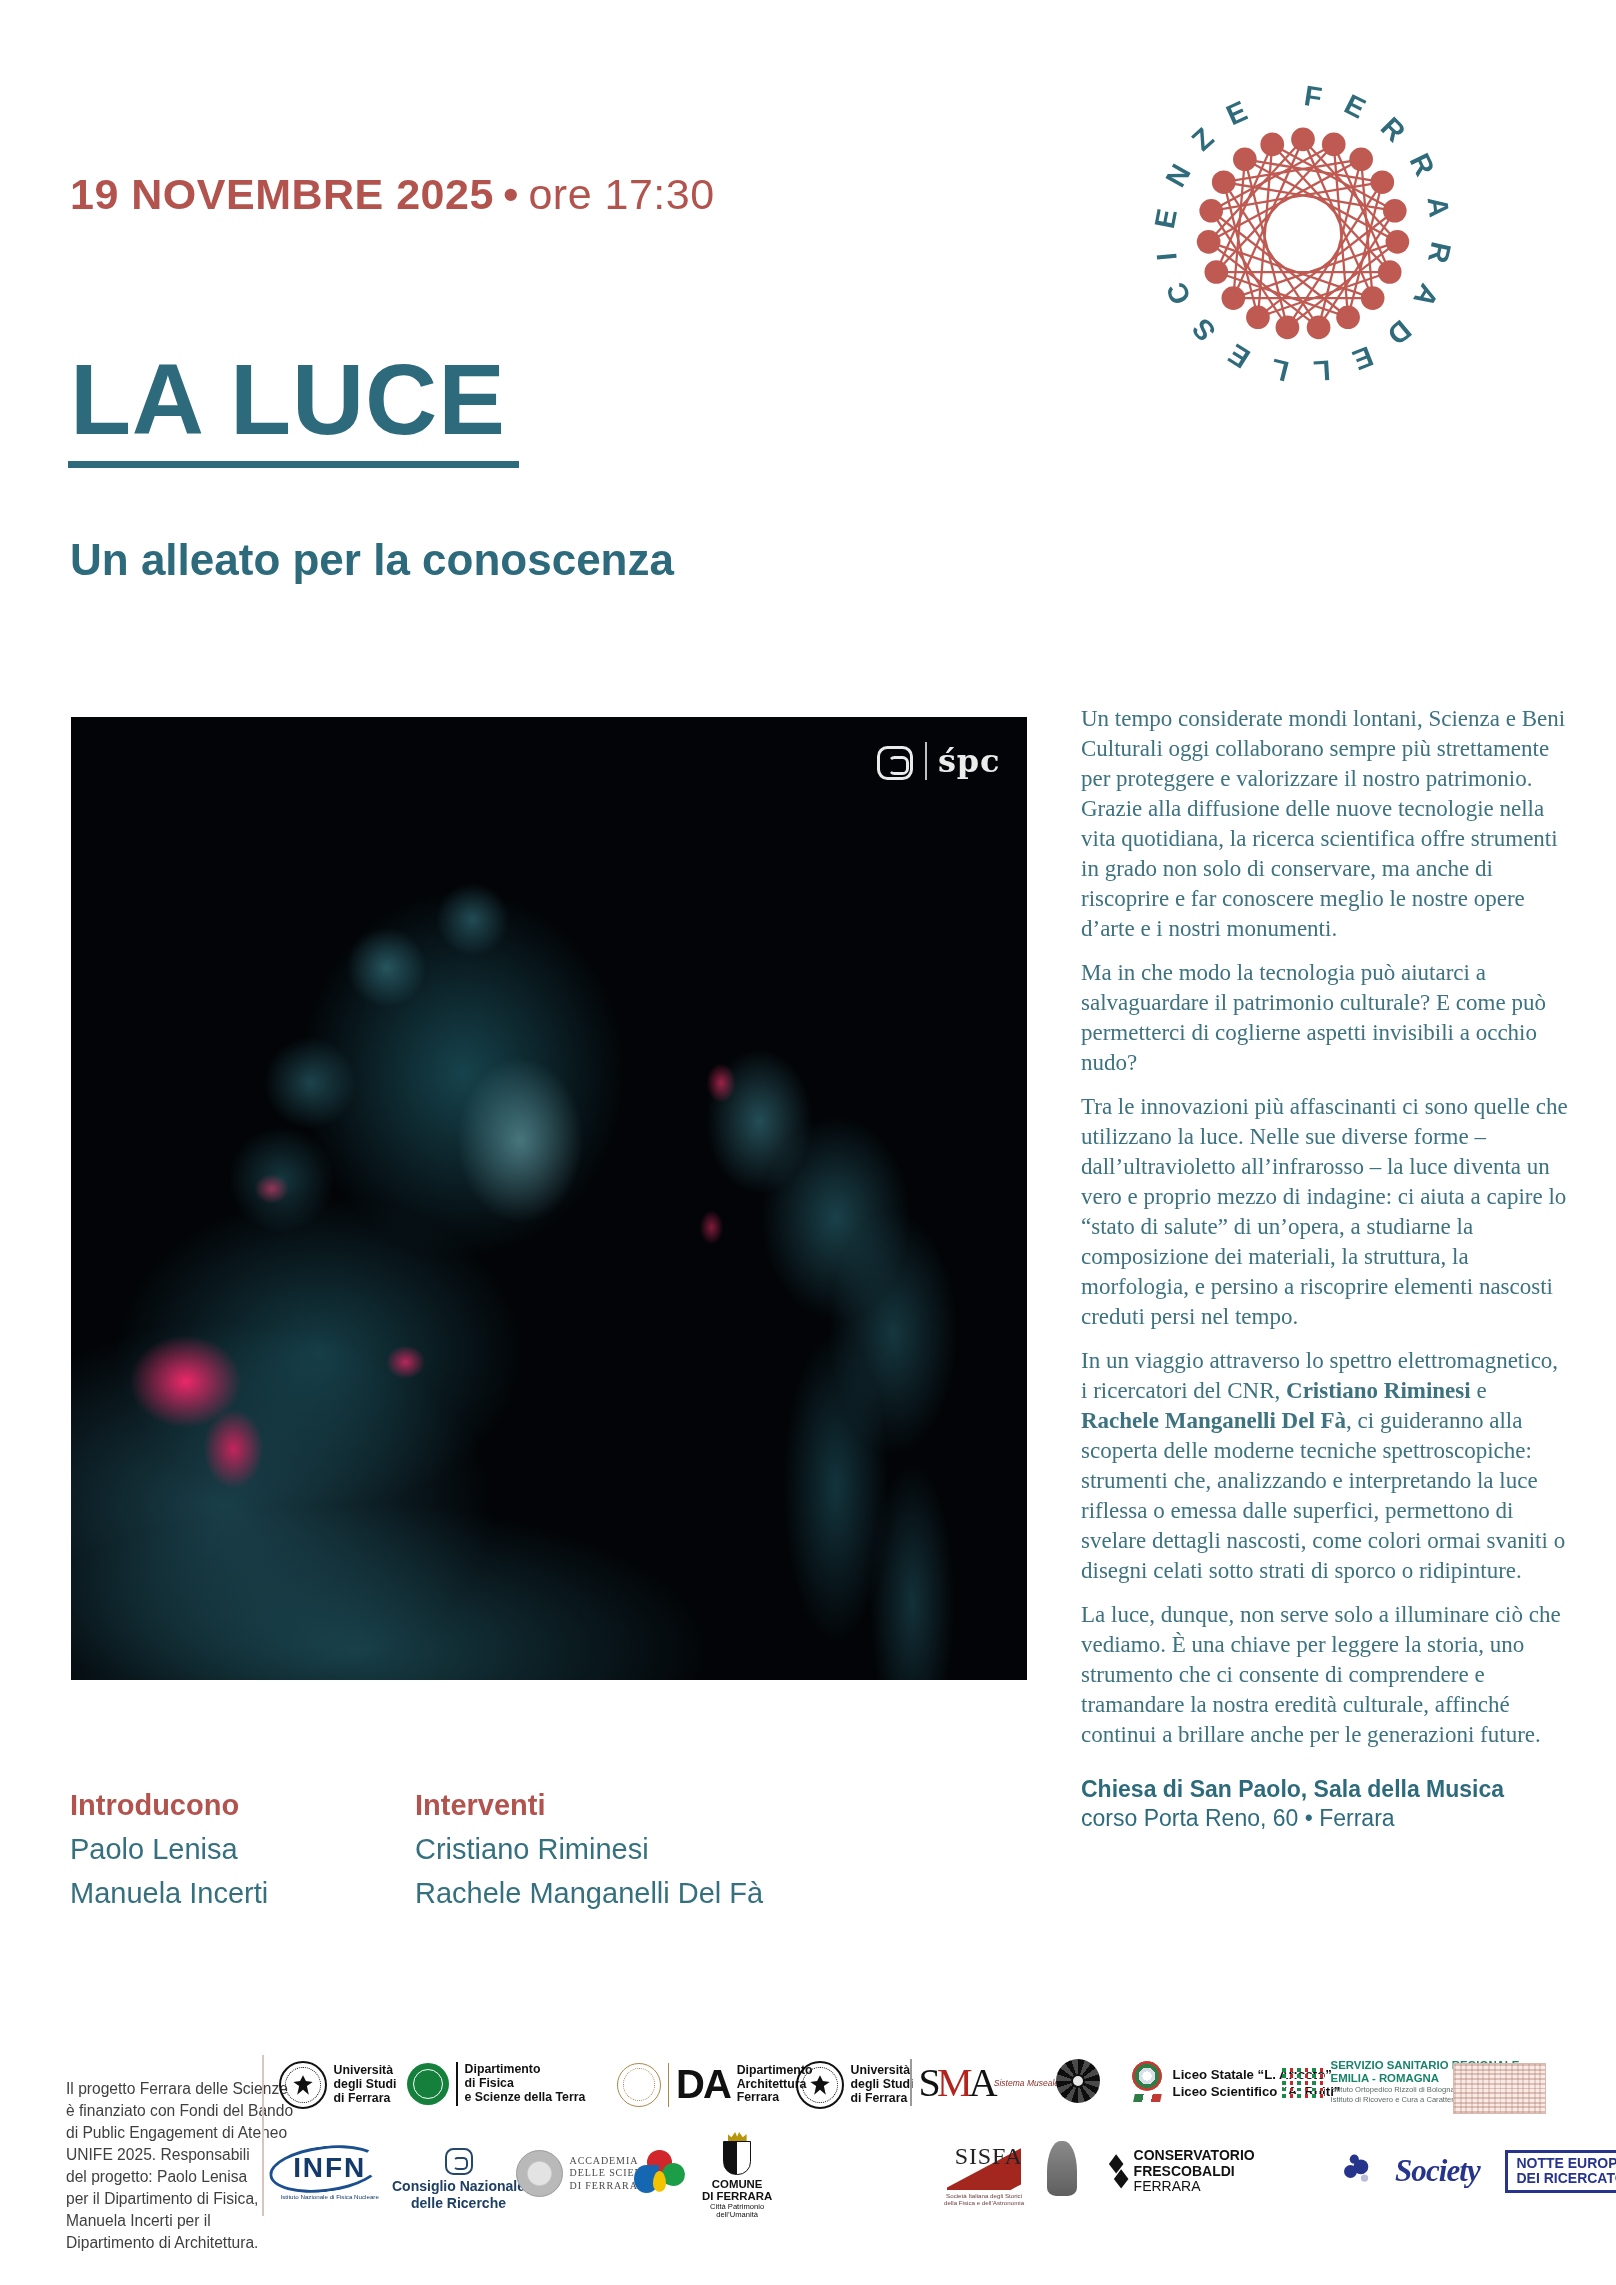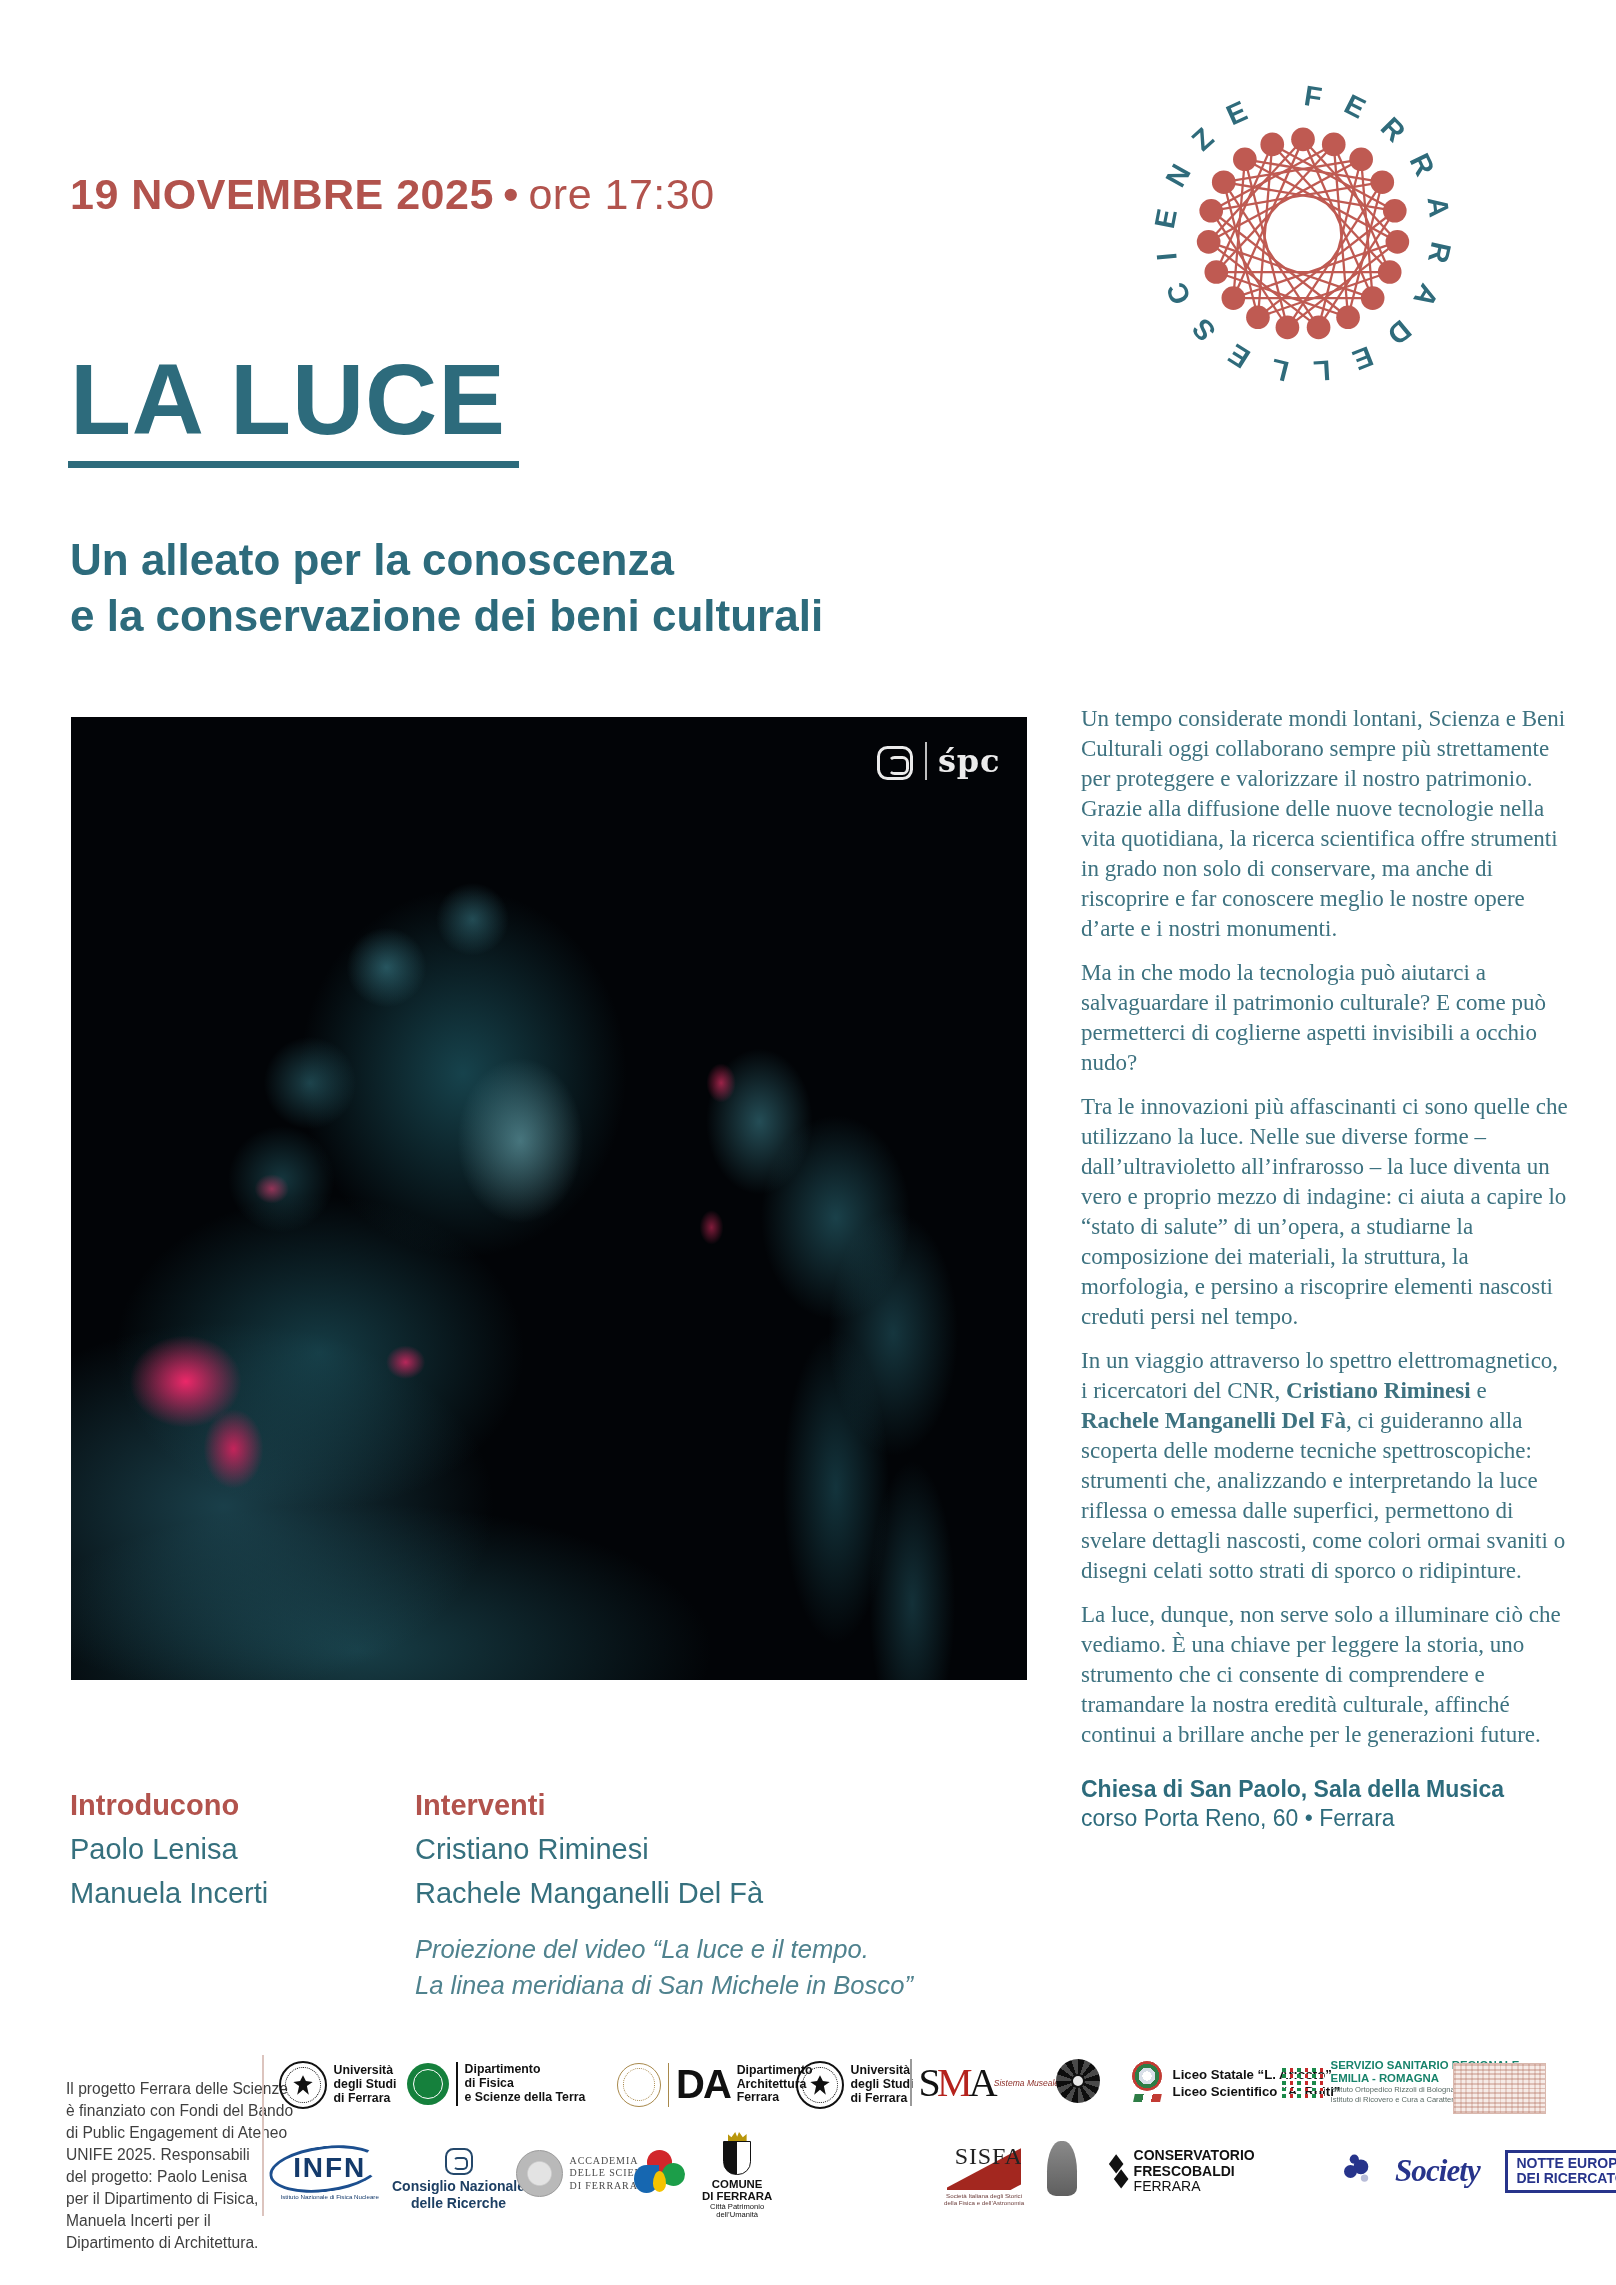--- a/index.html
+++ b/index.html
@@ -225,21 +225,20 @@
       </g>
     <text class="ring-text"><textPath href="#tcirc" startOffset="0">FERRARADELLESCIENZE</textPath></text>
   </svg>
 </div>
 
 <div class="abs title-block">
   <h1>LA LUCE</h1>
 </div>
 <div class="abs subtitle">
   <div>Un alleato per la conoscenza</div>
-  <div>e la conservazione dei beni culturali</div>
 </div>
 
 <div class="abs photo">
   <div class="wm">
     <span class="cnr-ico"></span>
     <span class="wm-bar"></span>
     <span class="wm-txt">śpc</span>
   </div>
 </div>
 
@@ -258,24 +257,20 @@
 <div class="abs spk spk-a">
   <div class="hd">Introducono</div>
   <div>Paolo Lenisa</div>
   <div>Manuela Incerti</div>
 </div>
 
 <div class="abs spk spk-b">
   <div class="hd">Interventi</div>
   <div>Cristiano Riminesi</div>
   <div>Rachele Manganelli Del Fà</div>
-  <div class="note">
-    <div>Proiezione del  video “La luce e il tempo.</div>
-    <div>La linea meridiana di San Michele in Bosco”</div>
-  </div>
 </div>
 
 <div class="abs fine">
   <div>Il progetto Ferrara delle Scienze</div>
   <div>è finanziato con Fondi del Bando</div>
   <div>di Public Engagement di Ateneo</div>
   <div>UNIFE 2025. Responsabili</div>
   <div>del progetto: Paolo Lenisa</div>
   <div>per il Dipartimento di Fisica,</div>
   <div>Manuela Incerti per il</div>

